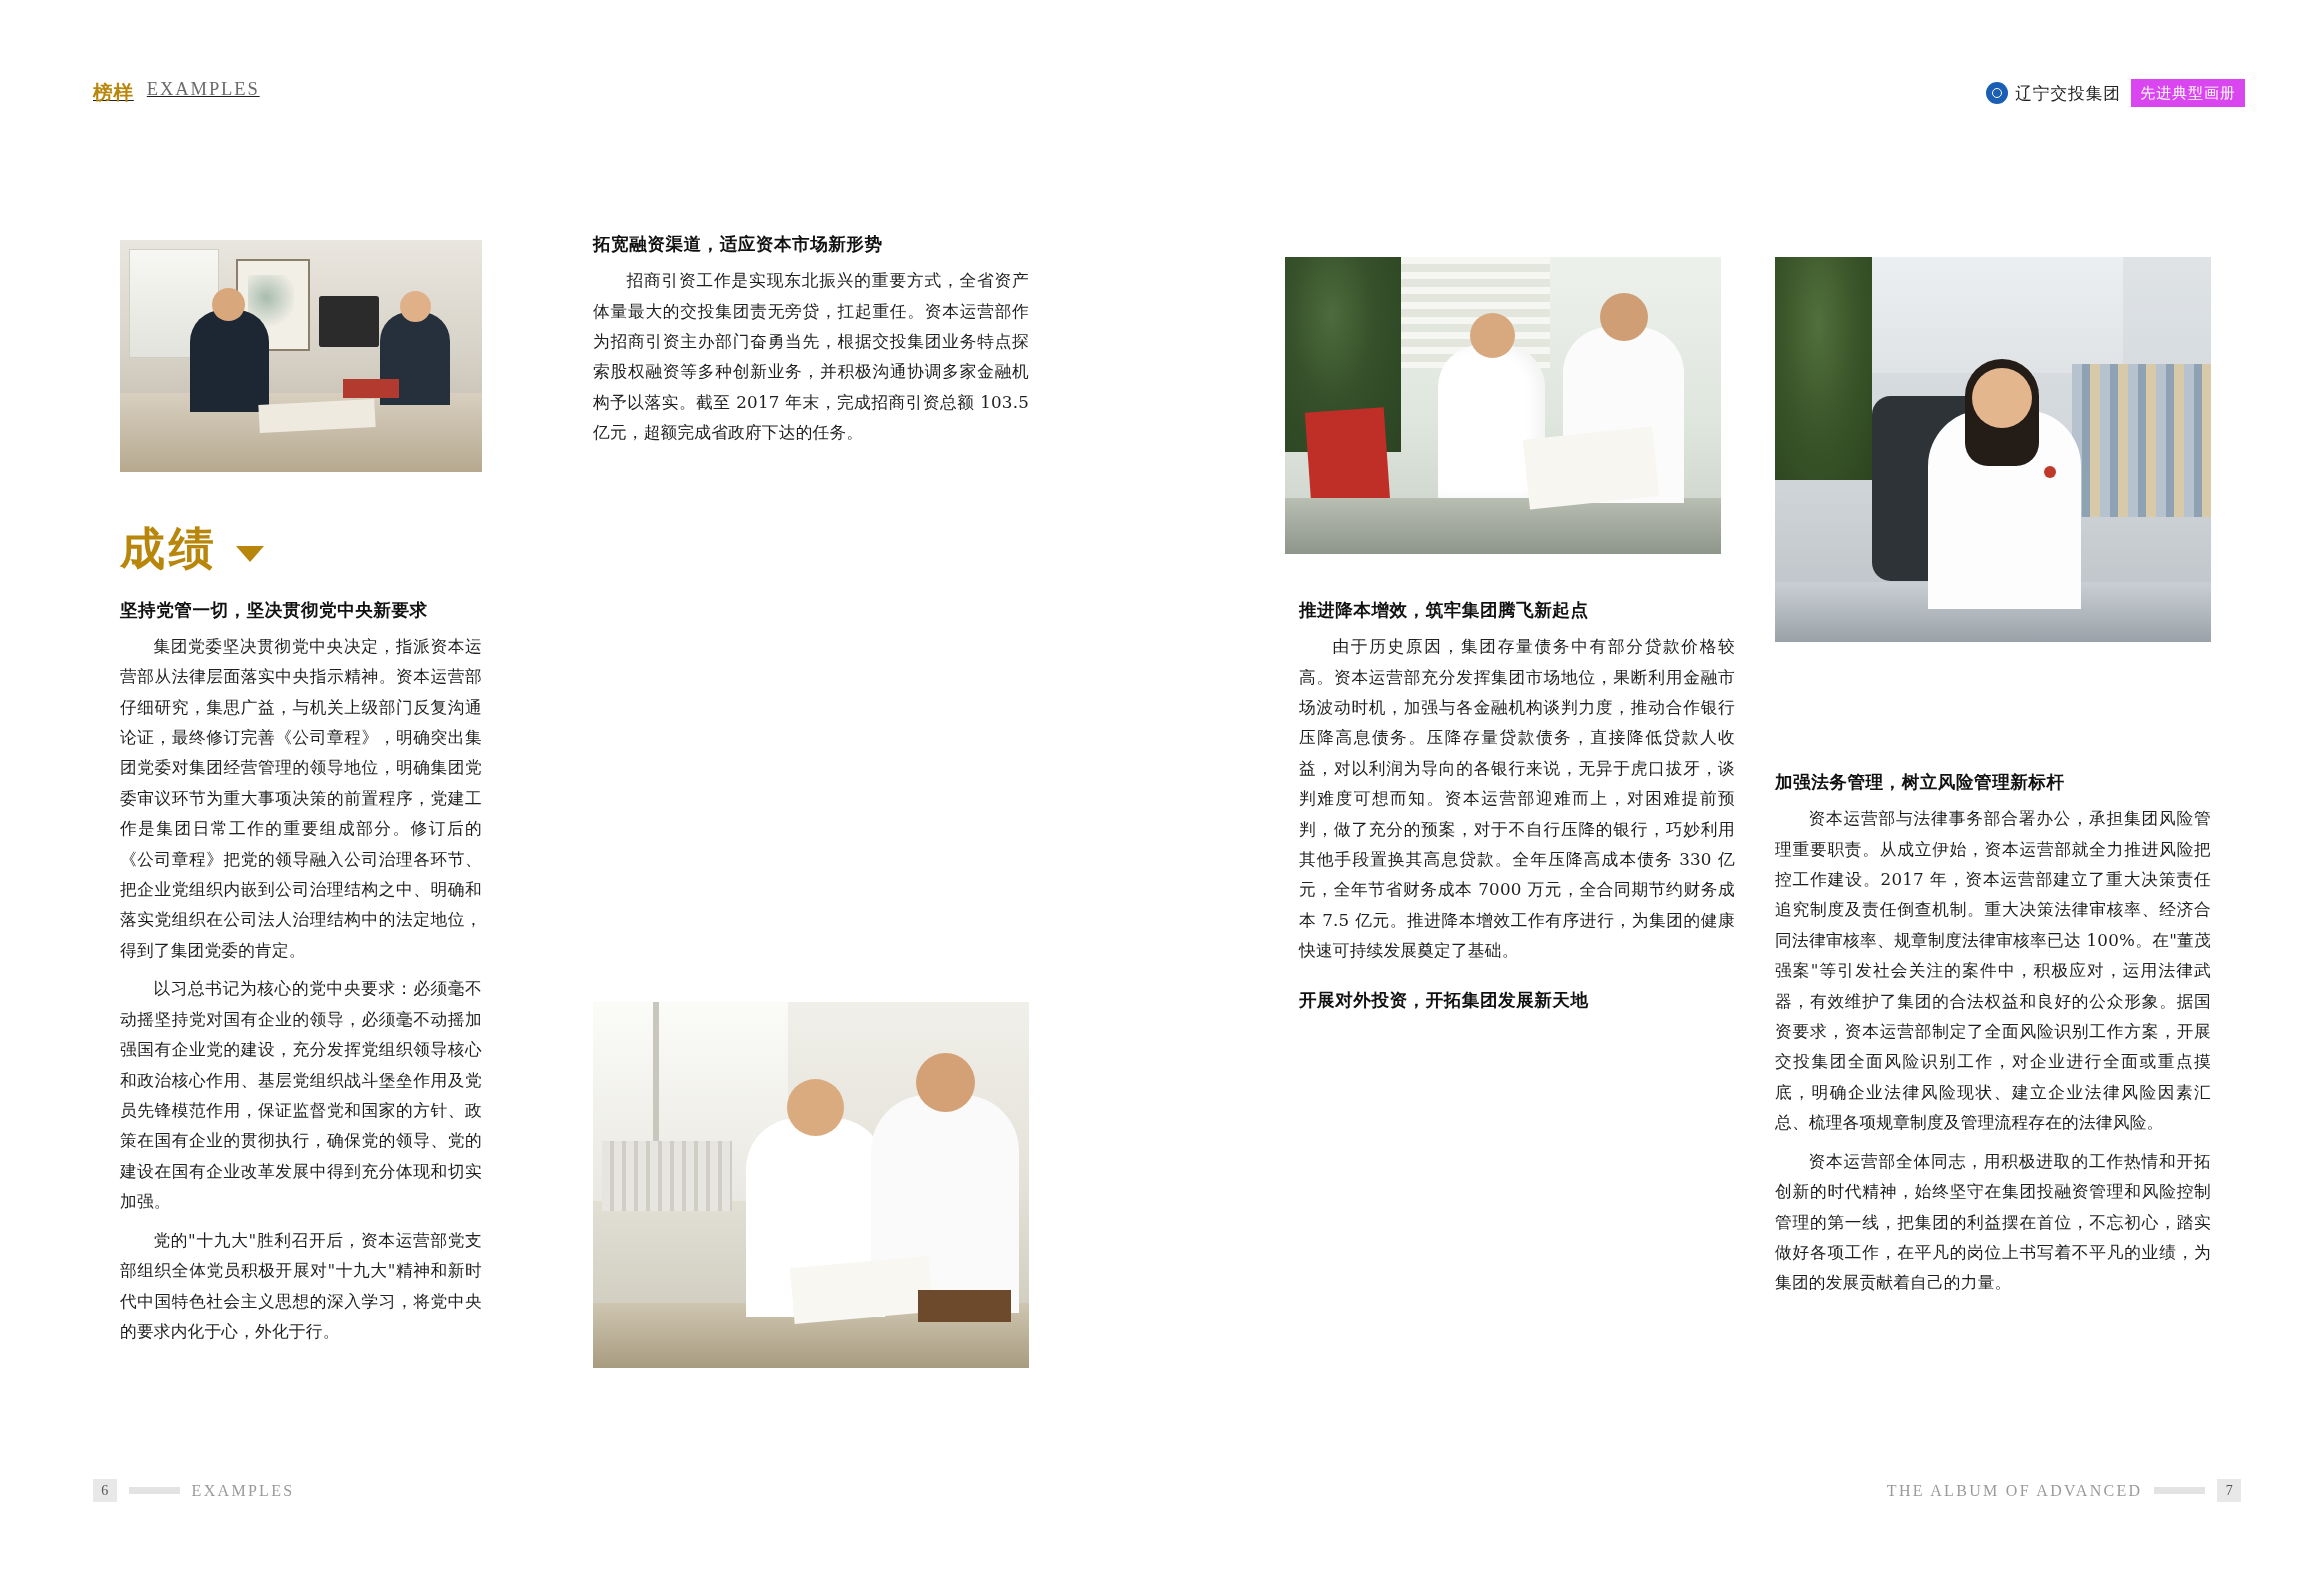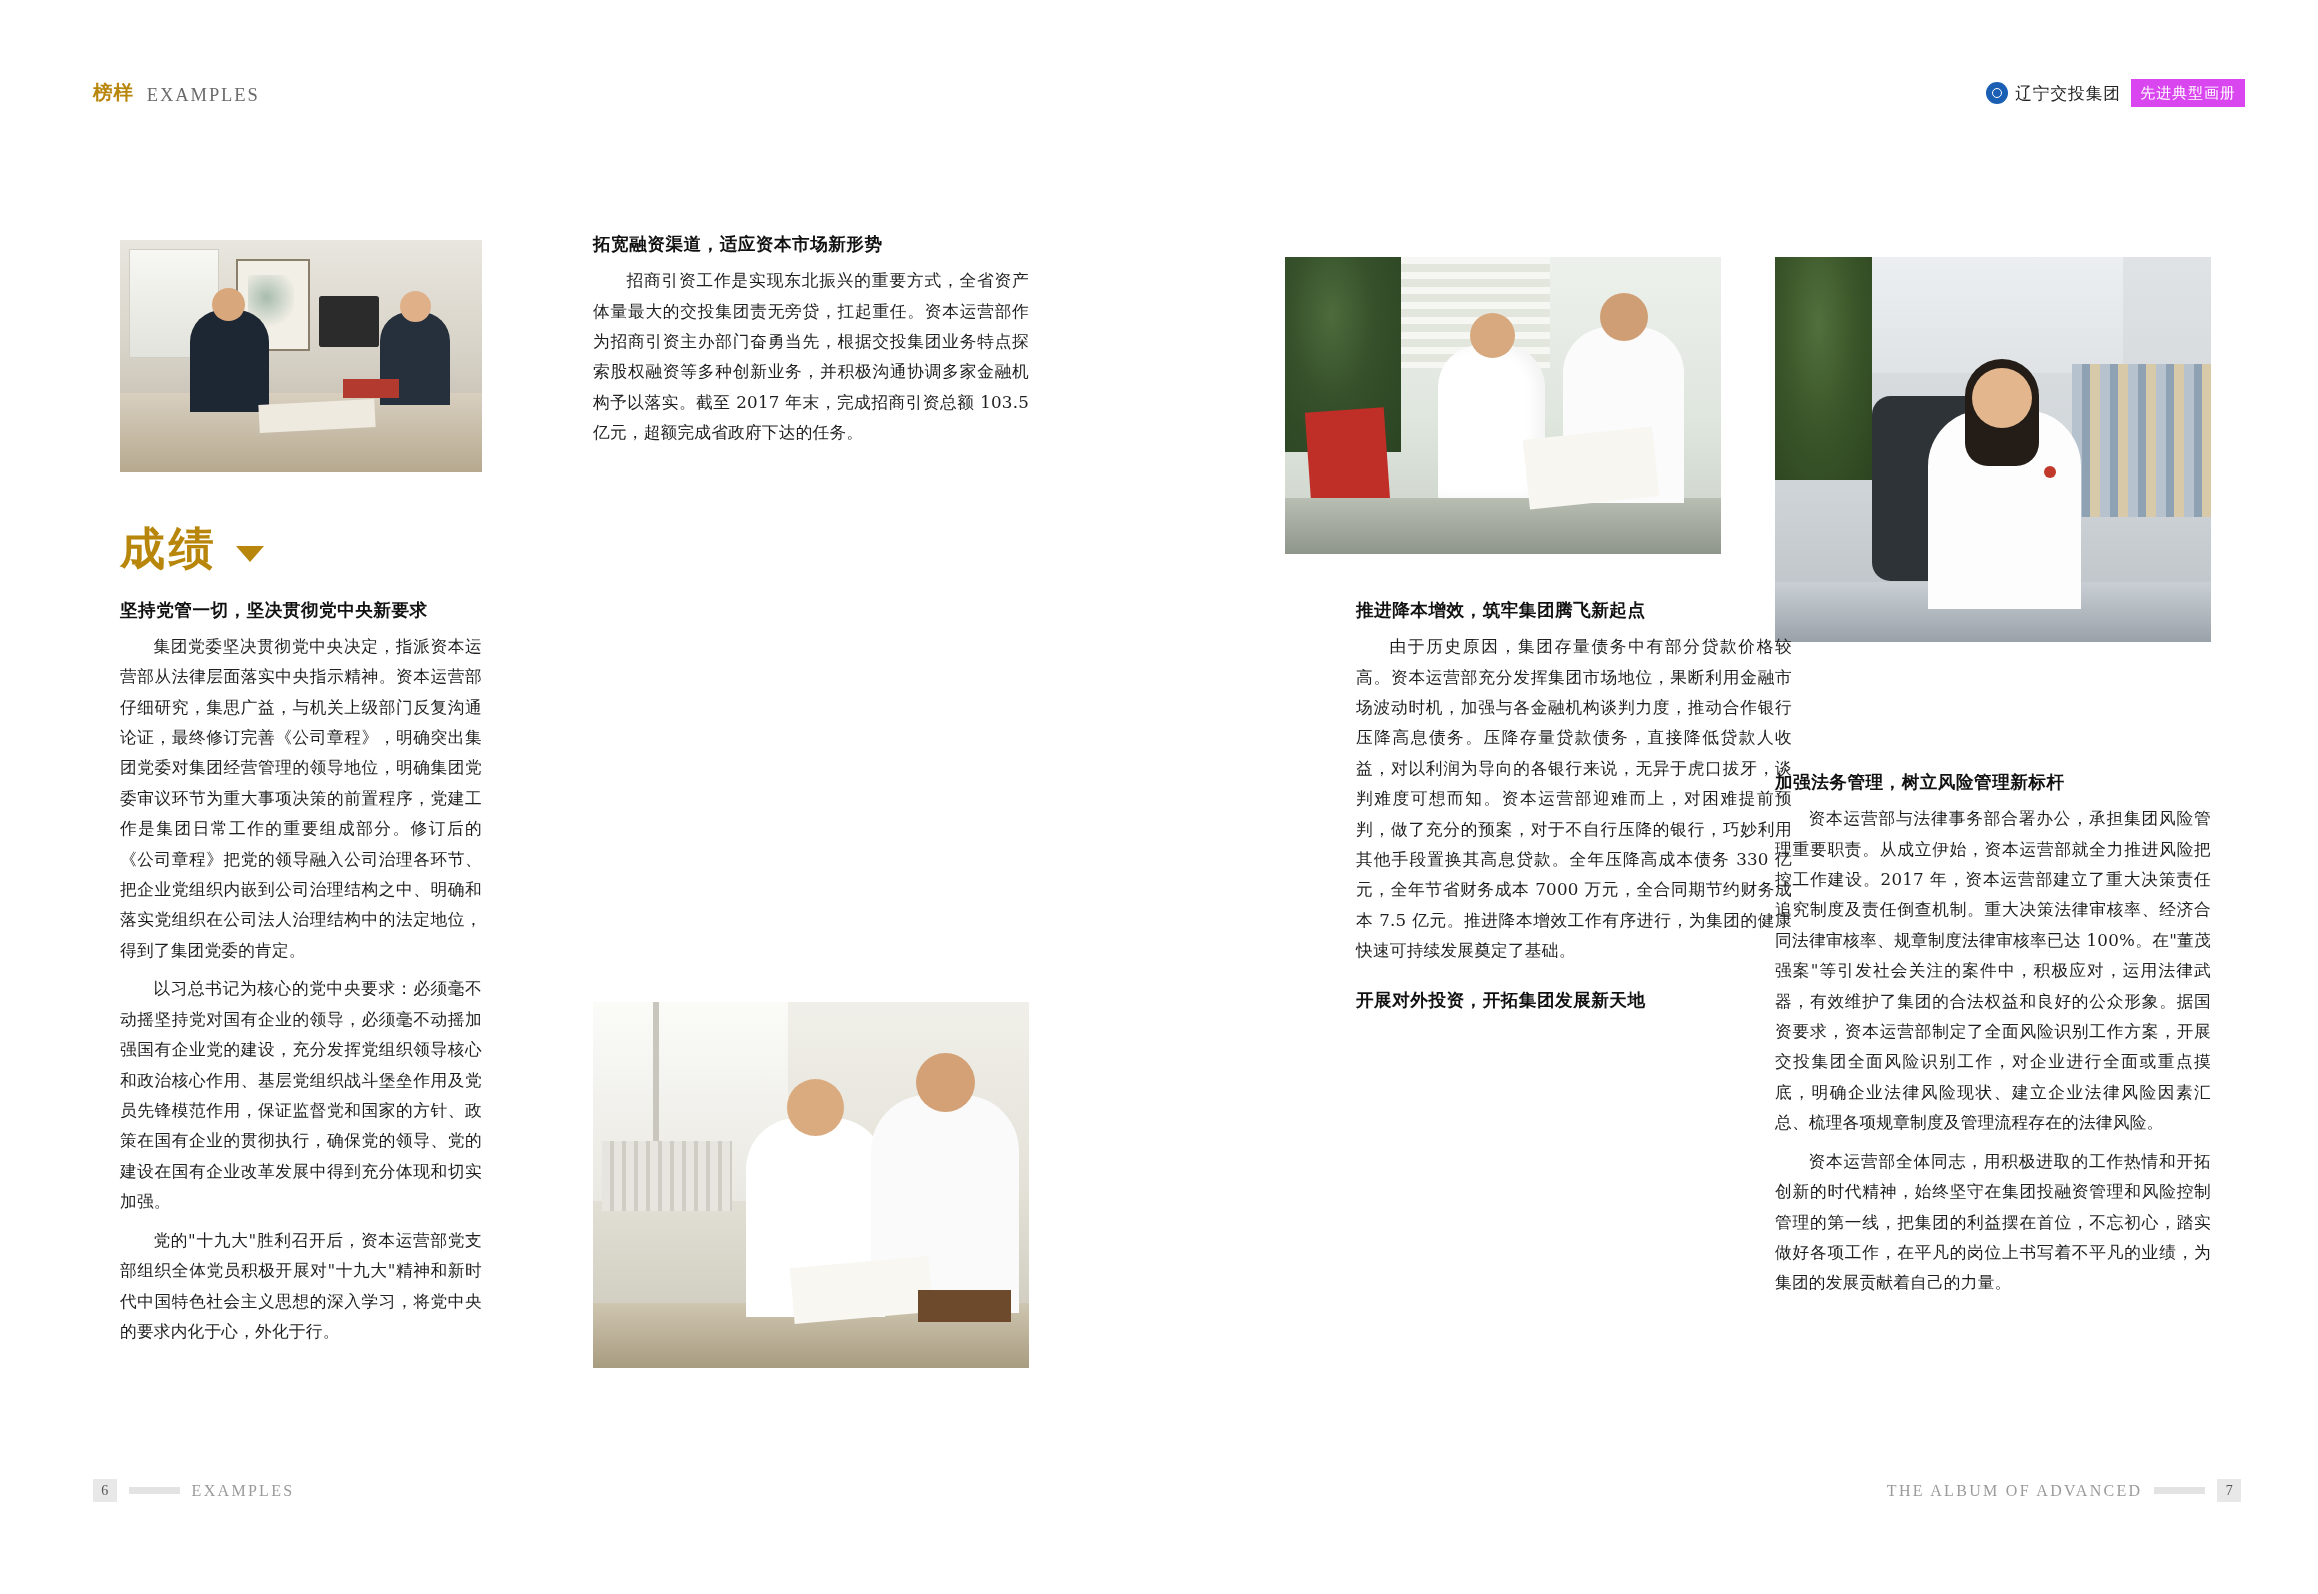--- a/index.html
+++ b/index.html
@@ -28,21 +28,22 @@
     position: absolute;
     left: 93px;
     top: 79px;
     width: 2152px;
     height: 42px;
   }
   .hdr-left {
     position: absolute;
     left: 0; top: 0;
     display: flex;
-    align-items: flex-end;
+    align-items: flex-start;
+    text-decoration: underline;
   }
   .hdr-cn {
     font-family: "DejaVu Serif", serif;
     font-weight: bold;
     font-size: 19.5px;
     color: #b8860b;
     letter-spacing: 0.9px;
   }
   .hdr-en {
     font-family: "Liberation Serif", serif;
@@ -91,21 +92,21 @@
     padding: 4.6px 9.3px;
   }
 
   
   .col {
     position: absolute;
     top: 232px;
   }
   .col-1 { left: 120px; width: 362px; }
   .col-2 { left: 593px; width: 436px; }
-  .col-3 { left: 1356px; width: 436px; }
+  .col-3 { left: 1299px; width: 436px; }
   .col-4 { left: 1775px; width: 436px; }
 
   .photo {
     position: absolute;
     background: #cfd4d8;
     overflow: hidden;
   }
   .photo .ph-inner {
     width: 100%; height: 100%;
     position: relative;

